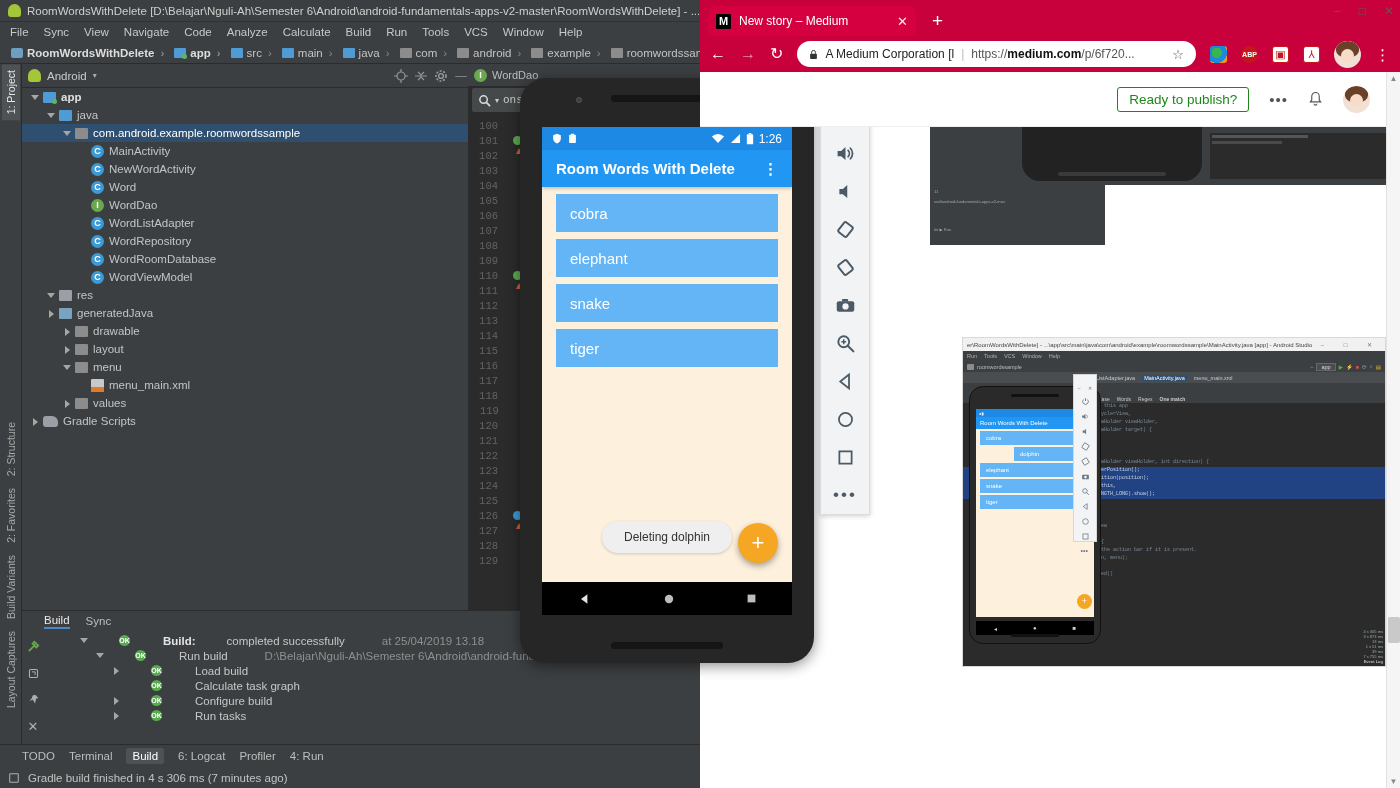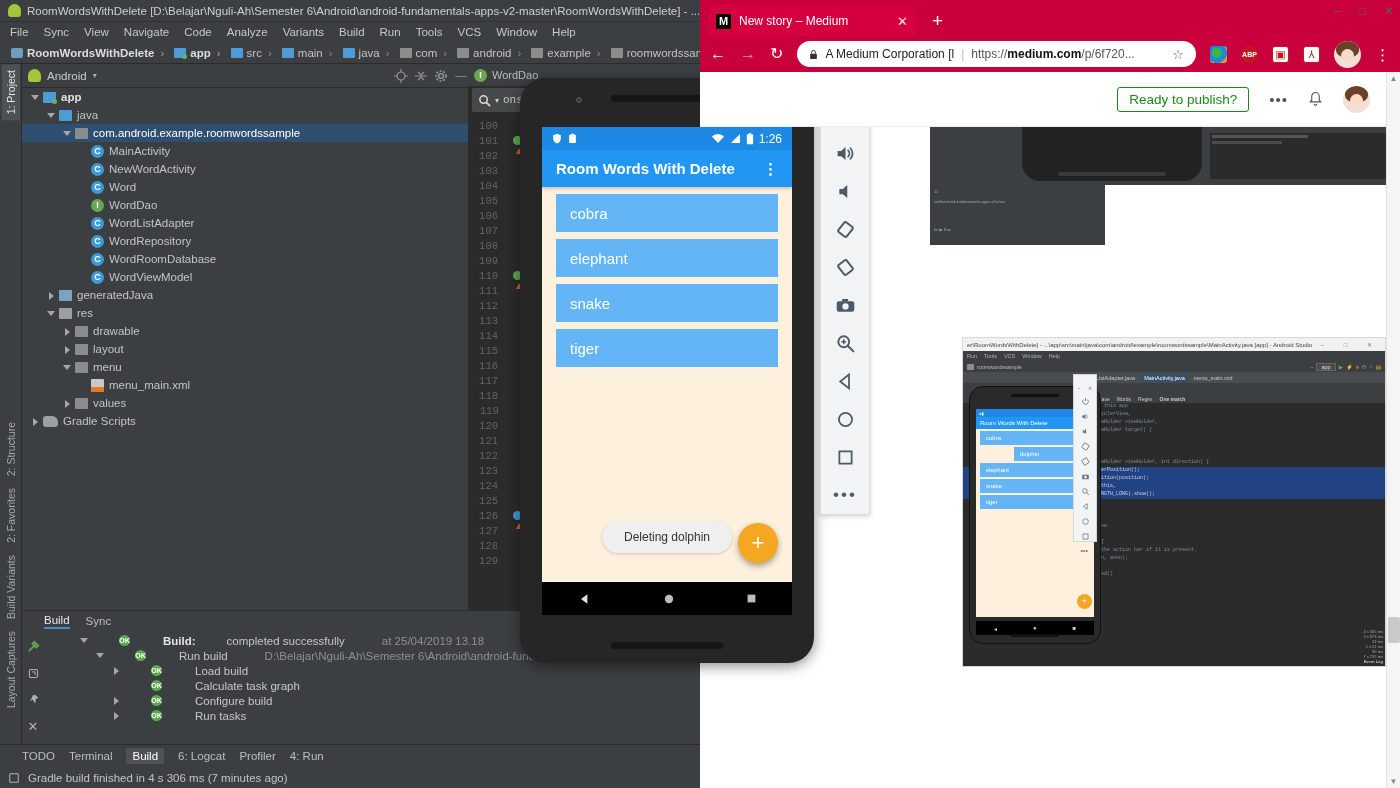--- a/index.html
+++ b/index.html
@@ -315,21 +315,21 @@
     <span>RoomWordsWithDelete [D:\Belajar\Nguli-Ah\Semester 6\Android\android-fundamentals-apps-v2-master\RoomWordsWithDelete] - ...\app\</span>
   </div>
 
   <div class="as-menu">
     <span>File</span>
     <span>Sync</span>
     <span>View</span>
     <span>Navigate</span>
     <span>Code</span>
     <span>Analyze</span>
-    <span>Variants</span>
+    <span>Calculate</span>
     <span>Build</span>
     <span>Run</span>
     <span>Tools</span>
     <span>VCS</span>
     <span>Window</span>
     <span>Help</span>
   </div>
 
   <div class="as-crumbs">
     <span class="crumb b">
@@ -475,29 +475,29 @@
           <span style="">WordRoomDatabase</span>
         </div>
         <div class="row">
           <span style="width:56px"></span>
           <span class="arrow"></span>
           <span class="ico cls">C</span>
           <span style="">WordViewModel</span>
         </div>
         <div class="row">
           <span style="width:24px"></span>
+          <span class="arrow d"></span>
+          <span class="ico fold" style="height:11px;background:#9aa0a6"></span>
+          <span style="">res</span>
+        </div>
+        <div class="row">
+          <span style="width:24px"></span>
           <span class="arrow r"></span>
           <span class="ico fold" style="height:11px;background:#7aa3c0"></span>
           <span style="">generatedJava</span>
-        </div>
-        <div class="row">
-          <span style="width:24px"></span>
-          <span class="arrow d"></span>
-          <span class="ico fold" style="height:11px;background:#9aa0a6"></span>
-          <span style="">res</span>
         </div>
         <div class="row">
           <span style="width:40px"></span>
           <span class="arrow r"></span>
           <span class="ico fold gray" style="height:11px"></span>
           <span style="">drawable</span>
         </div>
         <div class="row">
           <span style="width:40px"></span>
           <span class="arrow r"></span>

